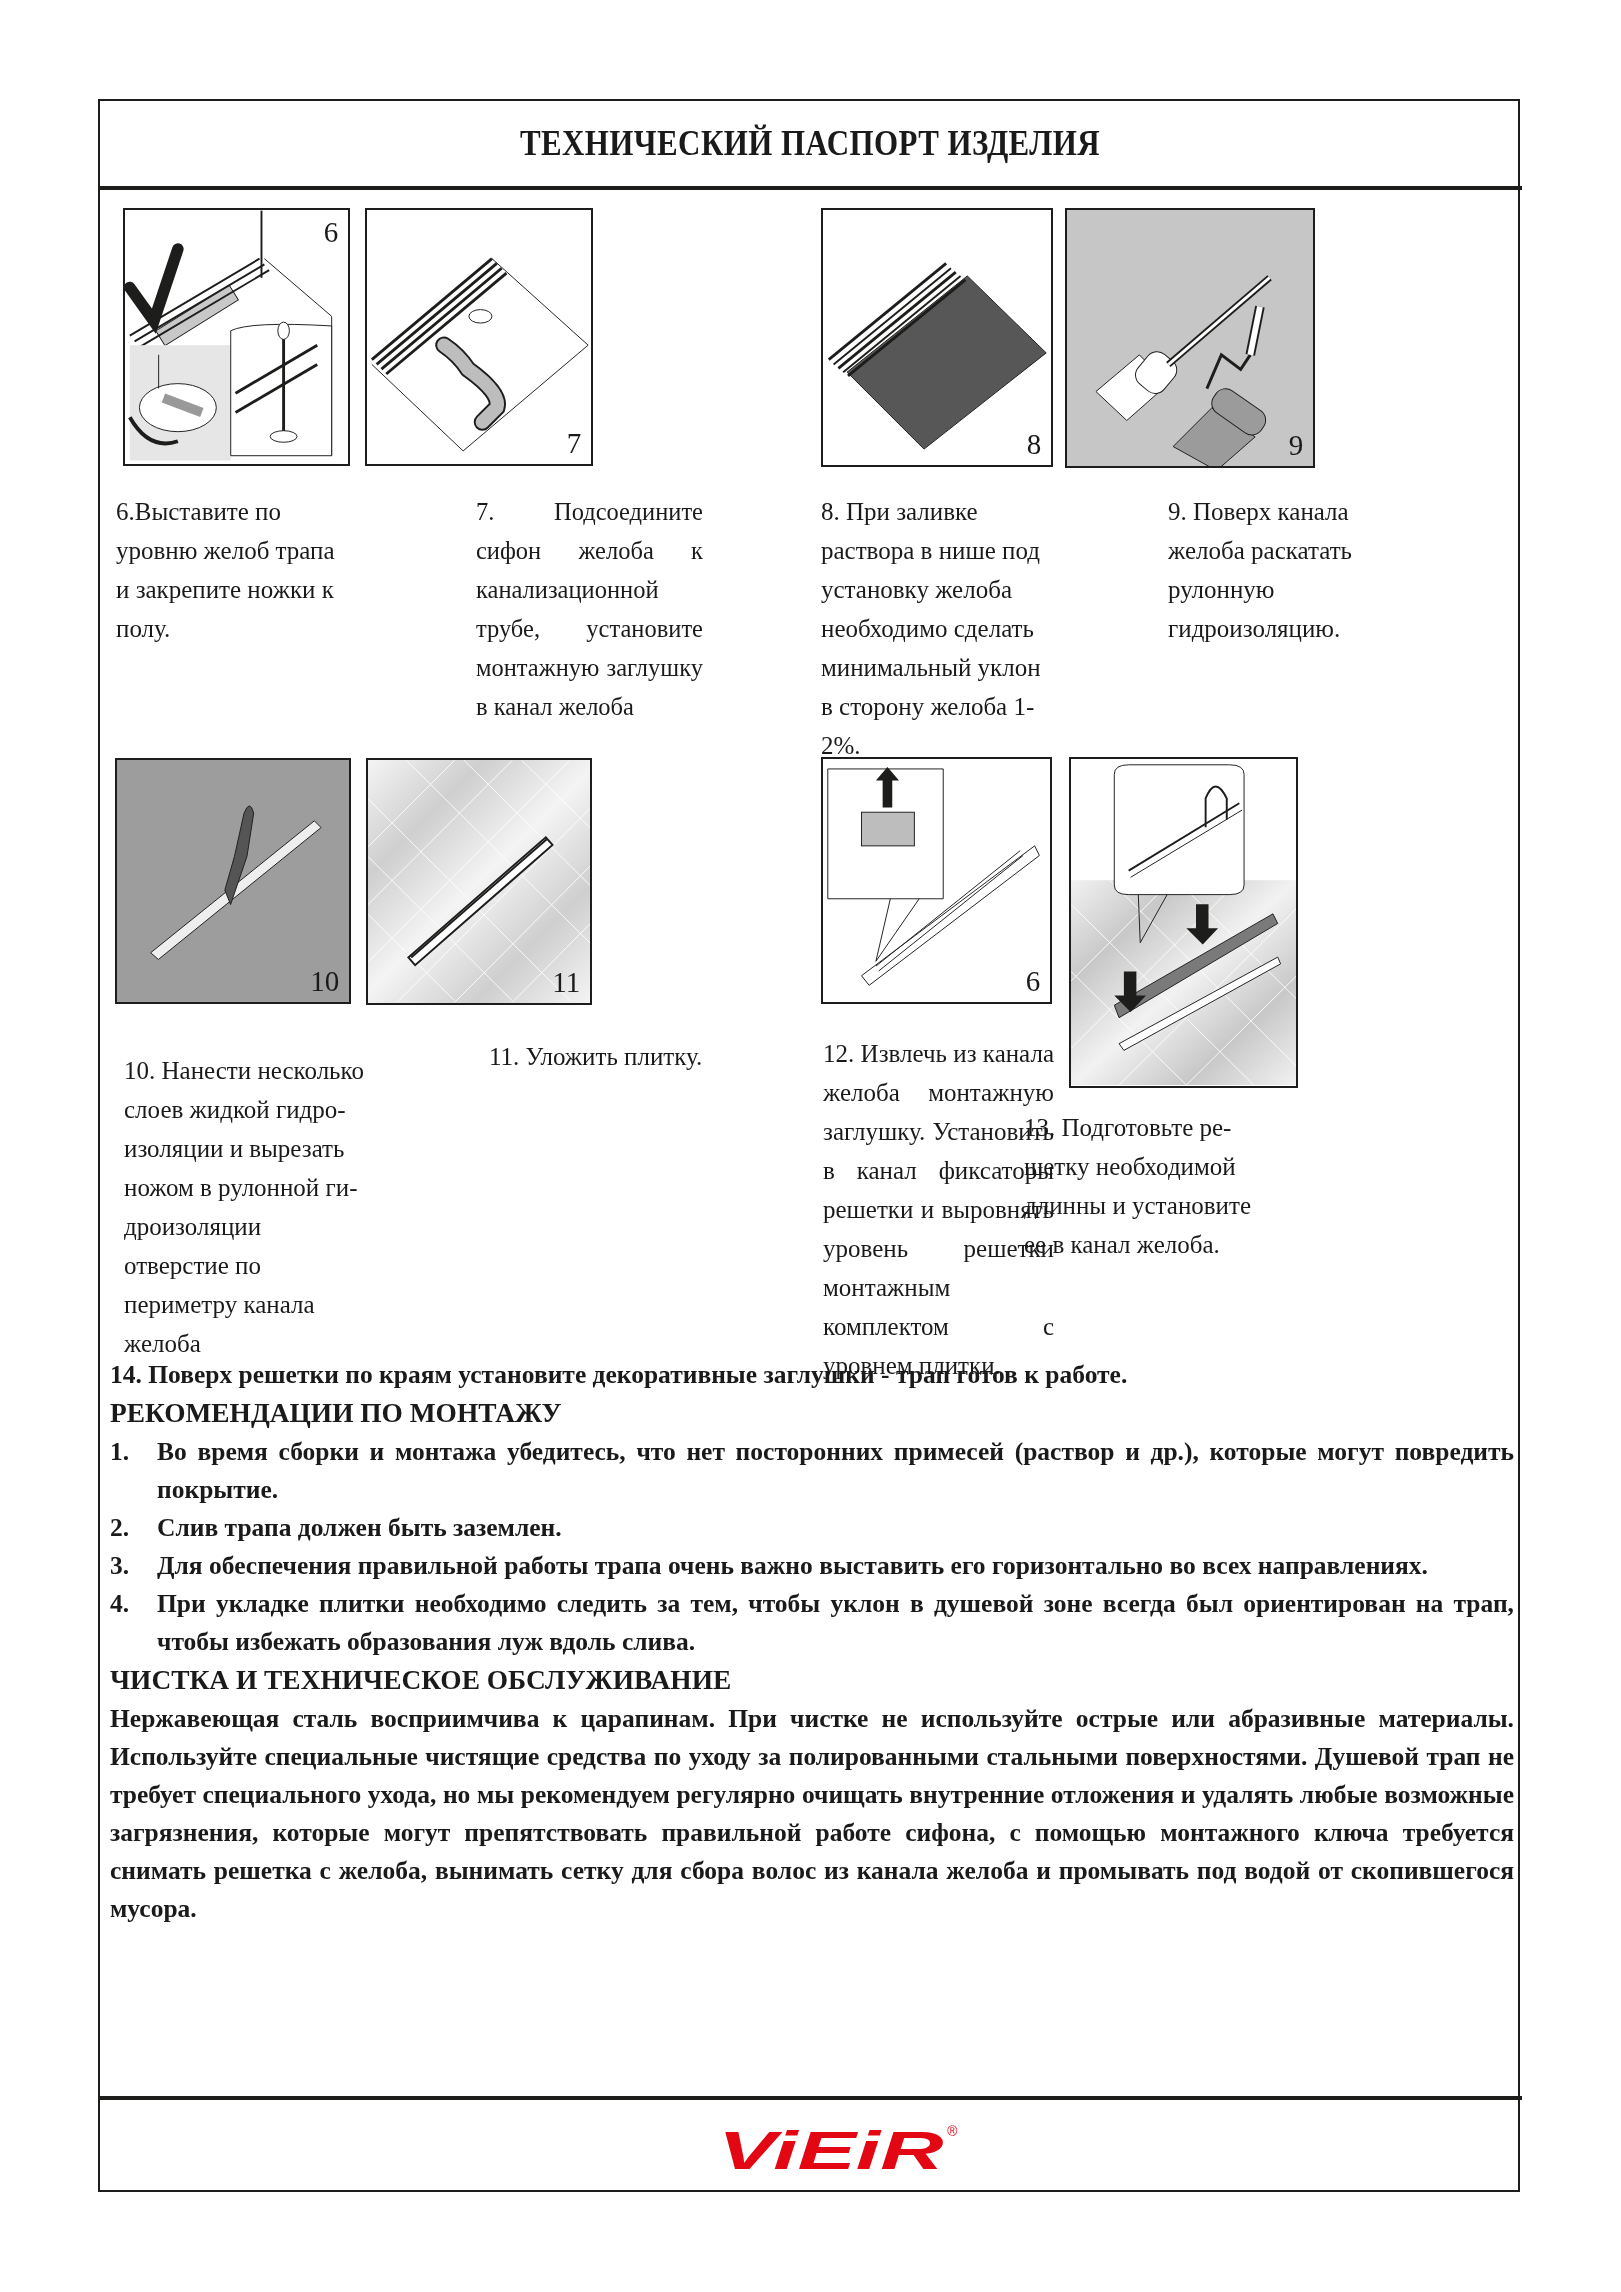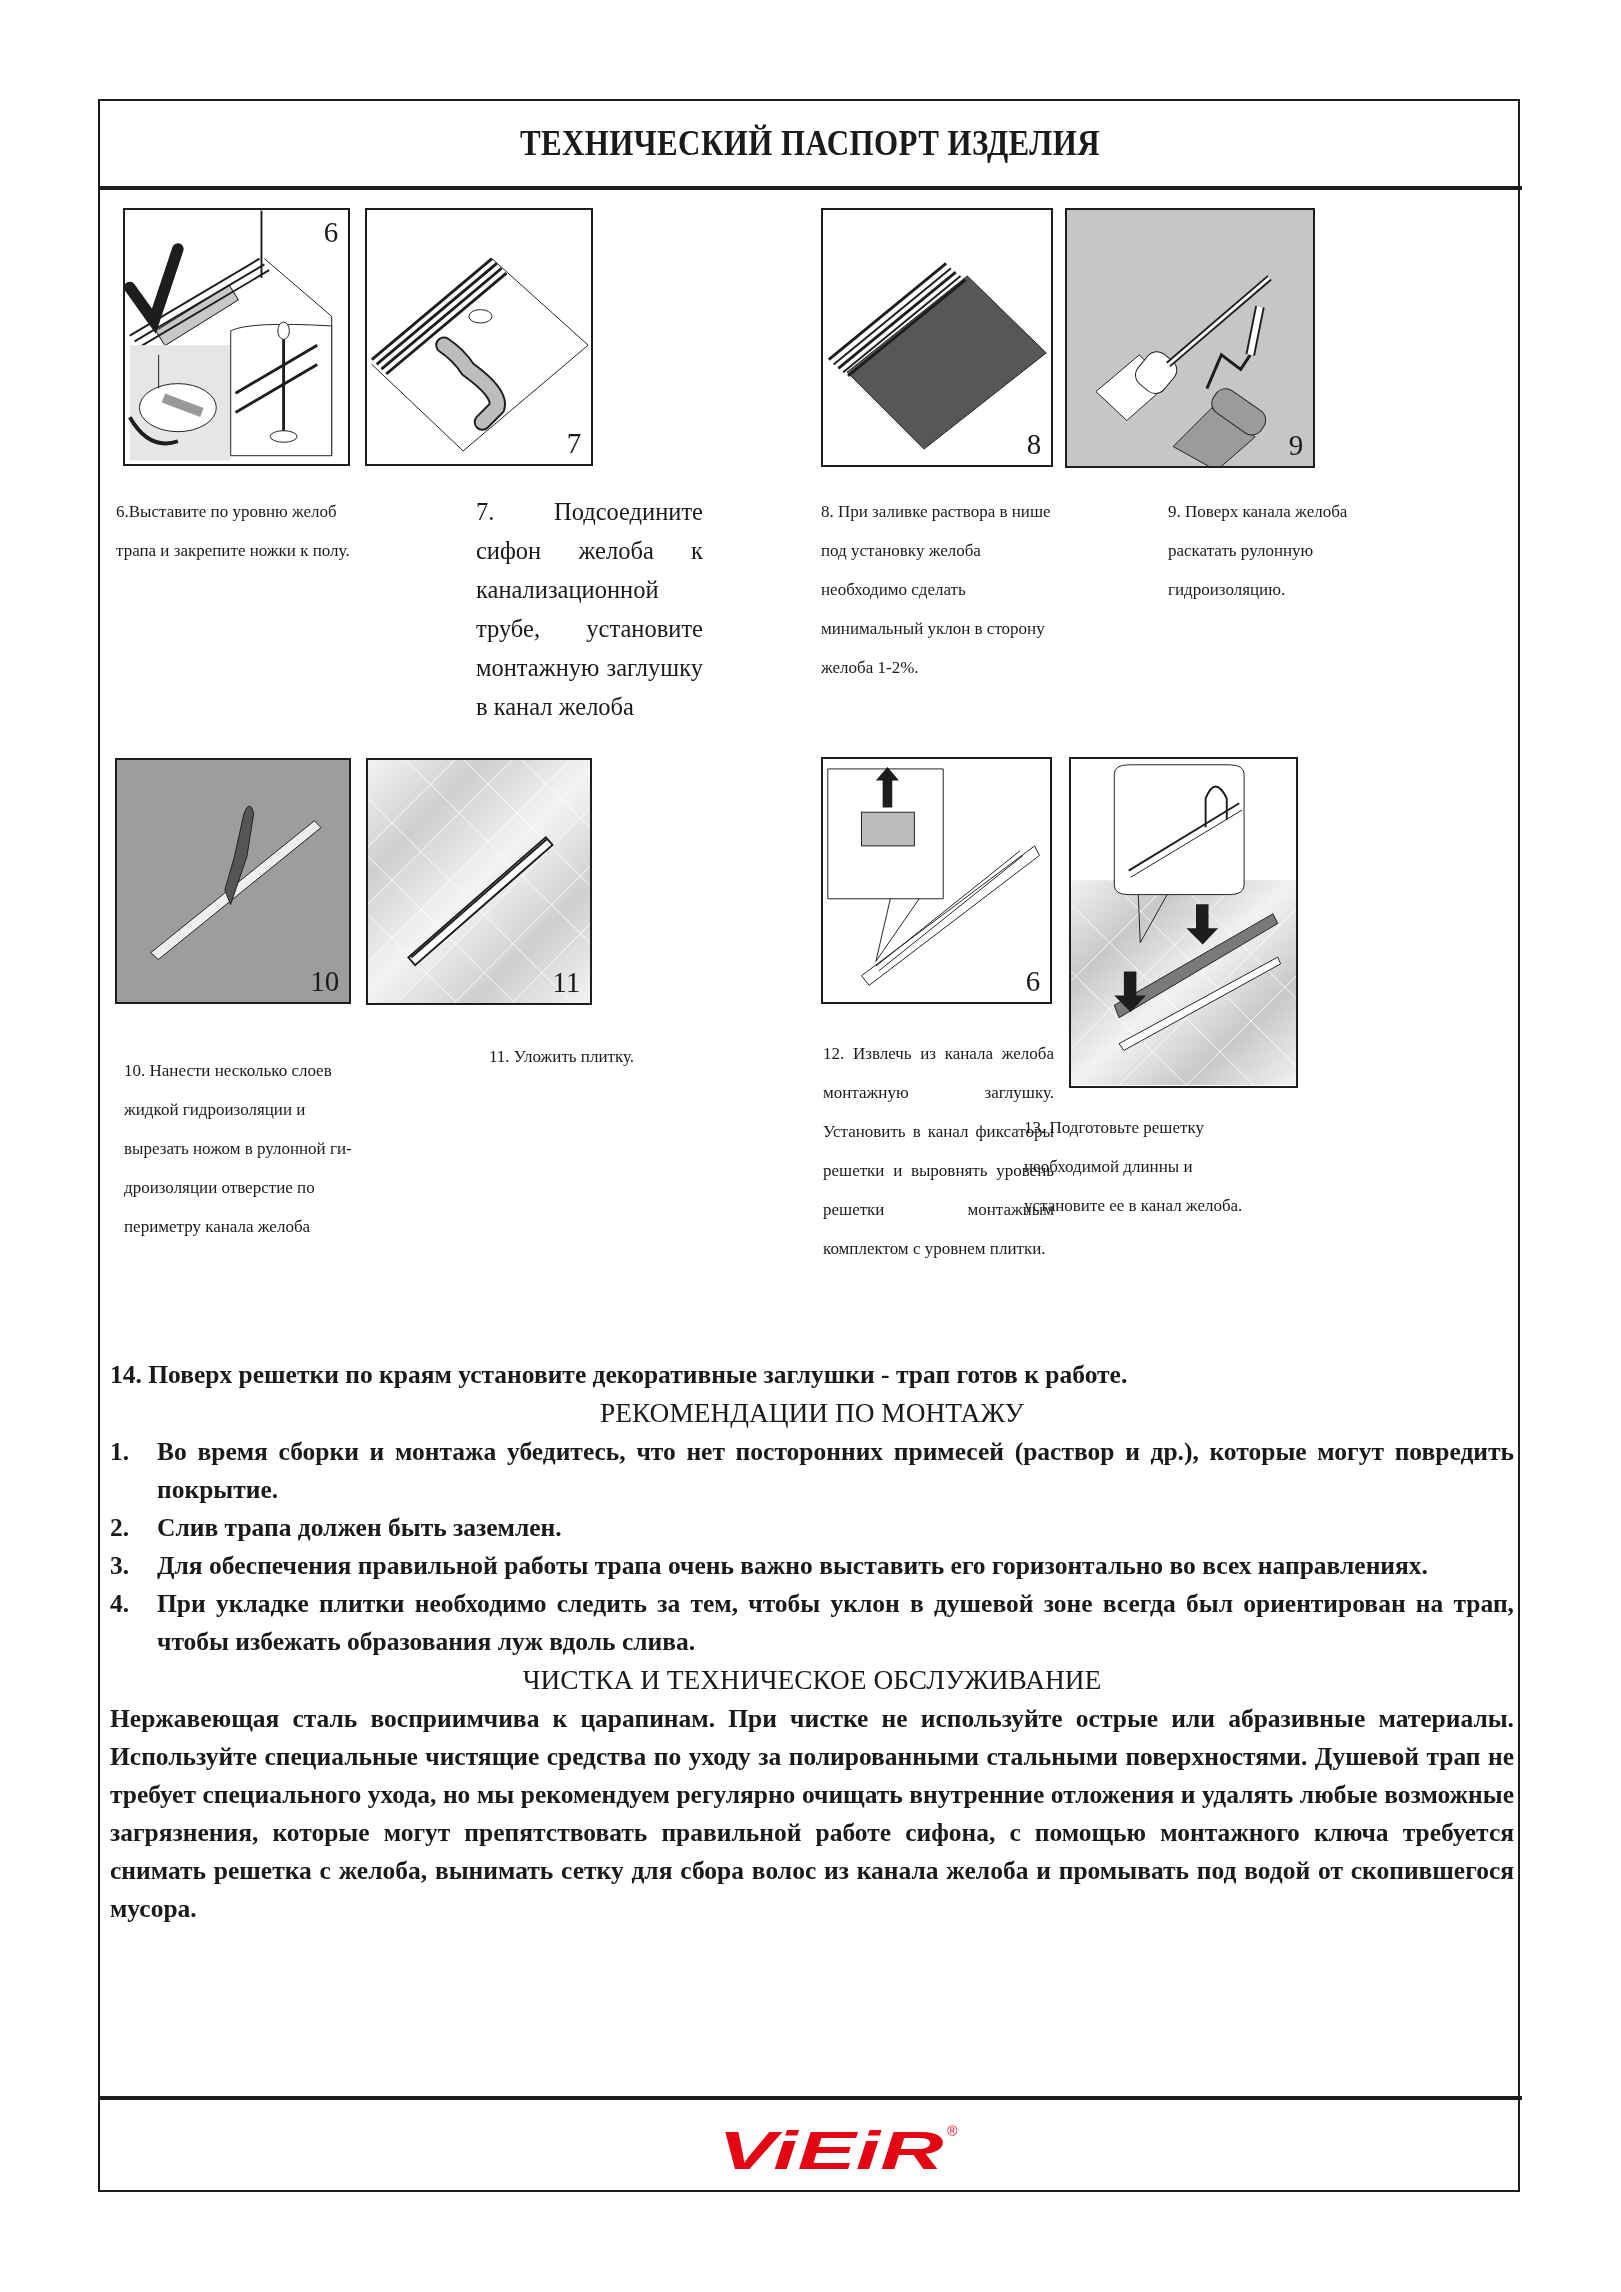--- a/index.html
+++ b/index.html
@@ -5,24 +5,24 @@
   html, body { margin:0; padding:0; background:#ffffff; }
   body { width:1621px; height:2293px; position:relative; overflow:hidden; font-family:"Liberation Serif","DejaVu Serif",serif; color:#1a1a1a; }
   .frame { position:absolute; left:98px; top:99px; width:1418px; height:2089px; border:2.9px solid #1d1d1b; }
   .header-divider { position:absolute; left:98px; top:186px; width:1424px; height:3.9px; background:#1d1d1b; }
   .footer-divider { position:absolute; left:98px; top:2096px; width:1424px; height:3.9px; background:#1d1d1b; }
   .title { position:absolute; left:98px; top:99px; width:1424px; height:87px; display:flex; align-items:center; justify-content:center; font-family:"Liberation Serif",serif; font-weight:bold; font-size:36px; letter-spacing:0.5px; transform:scaleX(0.86); }
   .fig { position:absolute; border:2px solid #1d1d1b; box-sizing:border-box; overflow:hidden; }
   .fig svg { position:absolute; left:0; top:0; width:100%; height:100%; }
   .fig-num { position:absolute; right:9.8px; bottom:3.9px; font-size:29px; font-family:"Liberation Serif",serif; color:#1a1a1a; }
   .fig-num.top { top:5.9px; bottom:auto; }
-  .cap { position:absolute; font-size:17px; line-height:39px; font-family:"Liberation Serif",serif; color:#1a1a1a; }
+  .cap { position:absolute; font-size:25px; line-height:39px; font-family:"Liberation Serif",serif; color:#1a1a1a; }
   .cap.just { text-align:justify; text-align-last:left; }
   .body-text { position:absolute; left:110px; width:1404px; font-size:25.5px; line-height:38px; font-weight:bold; font-family:"Liberation Serif",serif; }
-  .h2 { font-size:27.4px; font-weight:normal; line-height:39px;text-align:center; }
+  .h2 { font-size:27.4px; font-weight:bold; line-height:39px; }
   .rec-list { list-style:none; margin:0; padding:0; }
   .rec-list li { position:relative; padding-left:47px; text-align:justify; text-align-last:left; }
   .rec-list li .n { position:absolute; left:0; top:0; }
   .para { text-align:justify; text-align-last:left;font-family:Liberation Serif, serif; }
   .logo { position:absolute; left:686px; top:2120px; width:245px; height:59px;margin-left:32px; }
 </style>
 </head>
 <body>
 
 <div class="frame"></div>

